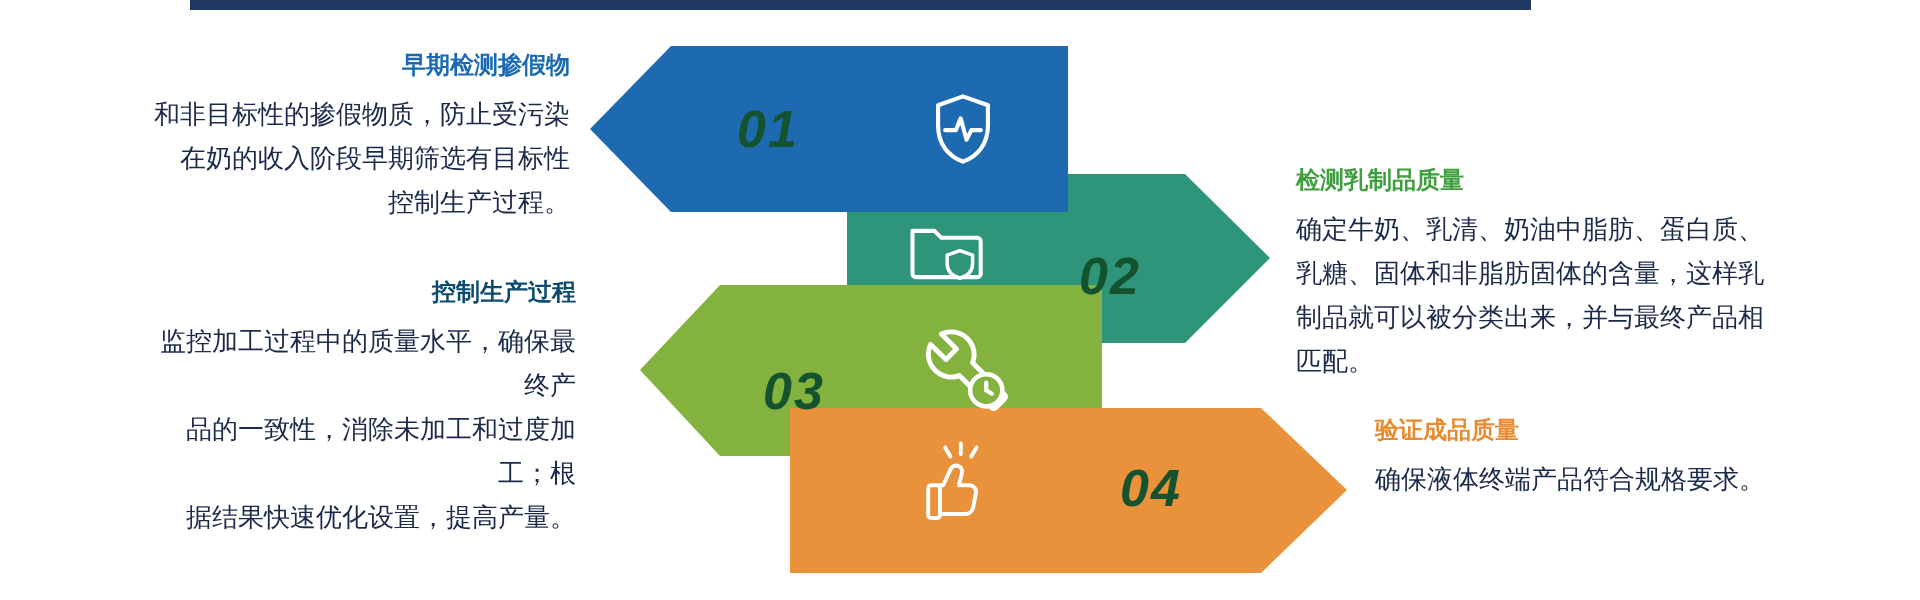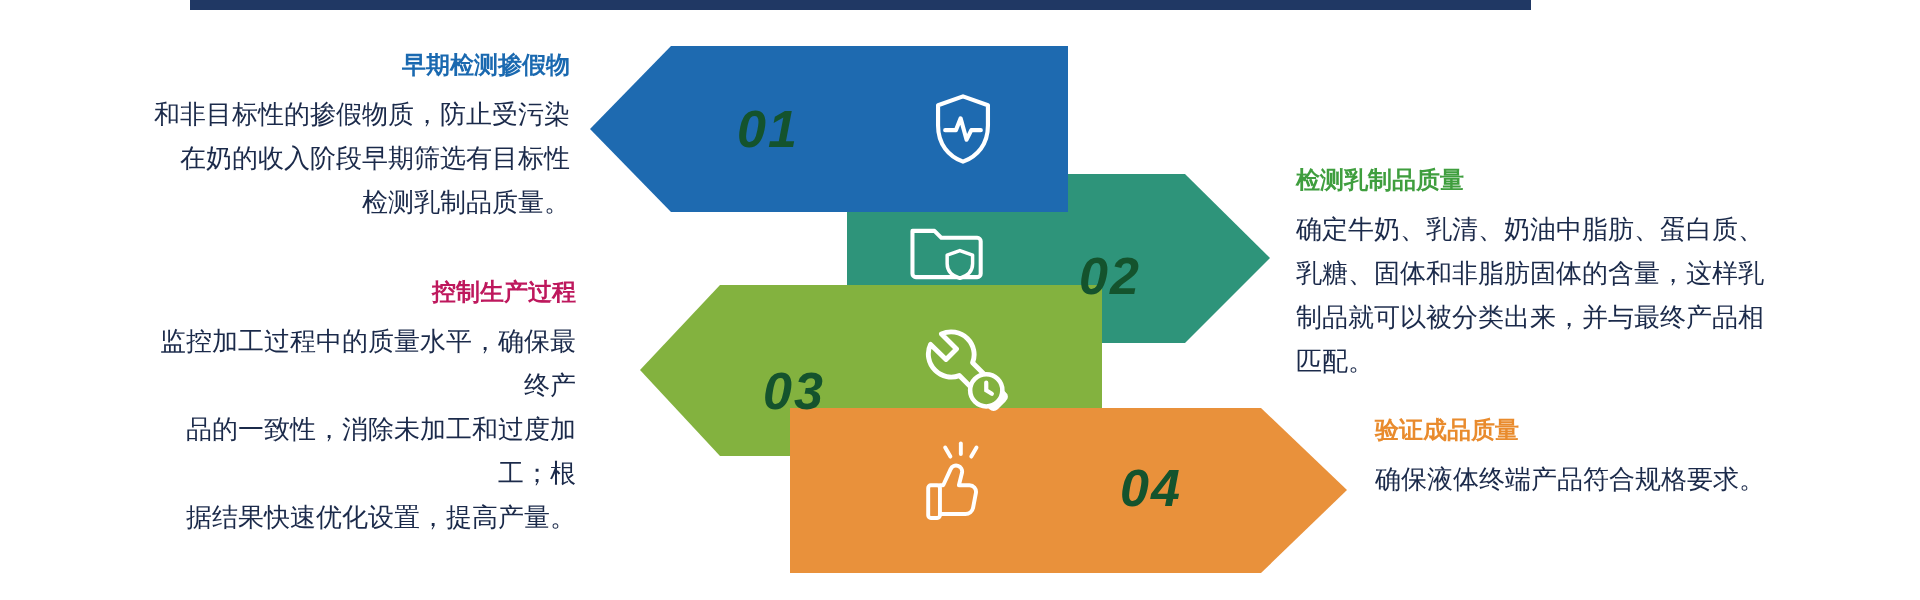--- a/index.html
+++ b/index.html
@@ -111,33 +111,33 @@
       <path class="ln" stroke-width="3" d="M46 15 L50 8"></path>
       <rect class="ln" stroke-width="3" x="13" y="37" width="9" height="25" rx="2"></rect>
       <path class="ln" stroke-width="3" d="M22 59 h19.5 a6 6 0 0 0 5.9 -4.9 l2.2 -11.5 A5 5 0 0 0 44.7 37 H36.5 l2.4 -9.6 A4.6 4.6 0 0 0 30.2 24.6 L24.5 37 H22"></path>
     </svg>
   </div>
 
   <div class="tblock align-right" style="left: 130px; top: 48px; width: 440px; color: rgb(27, 42, 74);">
     <h3 class="tb-title" style="color: rgb(26, 105, 176);">早期检测掺假物</h3>
     <p class="tb-line">和非目标性的掺假物质，防止受污染</p>
     <p class="tb-line">在奶的收入阶段早期筛选有目标性</p>
-    <p class="tb-line">检测乳制品质量。</p>
+    <p class="tb-line">控制生产过程。</p>
   </div>
 
   <div class="tblock align-left" style="left: 1296px; top: 163px; width: 480px; color: rgb(27, 42, 74);">
     <h3 class="tb-title" style="color: rgb(63, 158, 62);">检测乳制品质量</h3>
     <p class="tb-line">确定牛奶、乳清、奶油中脂肪、蛋白质、</p>
     <p class="tb-line">乳糖、固体和非脂肪固体的含量，这样乳</p>
     <p class="tb-line">制品就可以被分类出来，并与最终产品相</p>
     <p class="tb-line">匹配。</p>
   </div>
 
   <div class="tblock align-right" style="left: 135px; top: 275px; width: 441px; color: rgb(27, 42, 74);">
-    <h3 class="tb-title" style="color: #be185d;">控制生产过程</h3>
+    <h3 class="tb-title" style="color: #0c4a6e;">控制生产过程</h3>
     <p class="tb-line">监控加工过程中的质量水平，确保最终产</p>
     <p class="tb-line">品的一致性，消除未加工和过度加工；根</p>
     <p class="tb-line">据结果快速优化设置，提高产量。</p>
   </div>
 
   <div class="tblock align-left" style="left: 1375px; top: 413px; width: 480px; color: rgb(27, 42, 74);">
     <h3 class="tb-title" style="color: rgb(233, 139, 45);">验证成品质量</h3>
     <p class="tb-line">确保液体终端产品符合规格要求。</p>
   </div>
 

